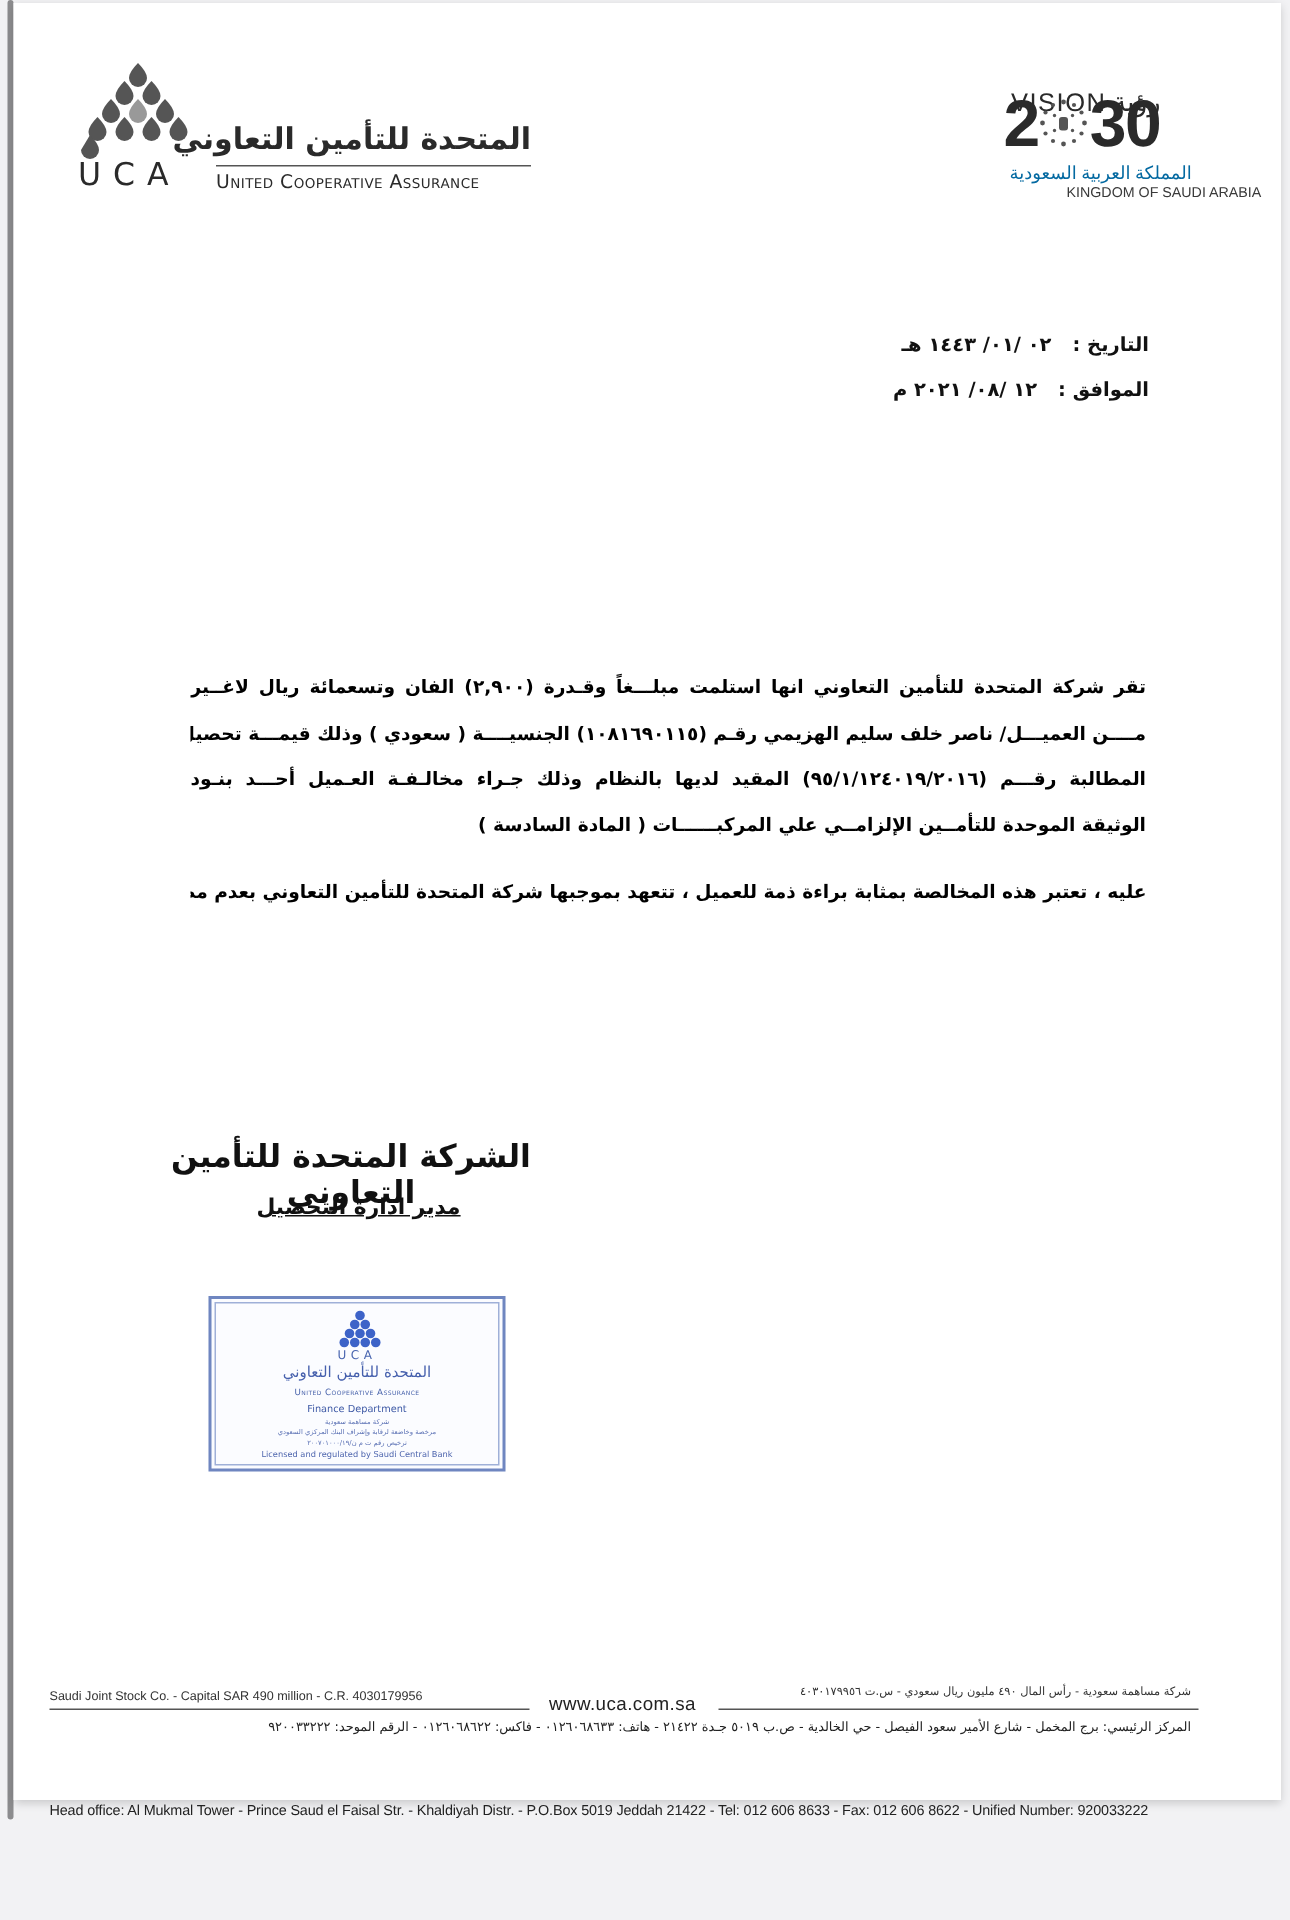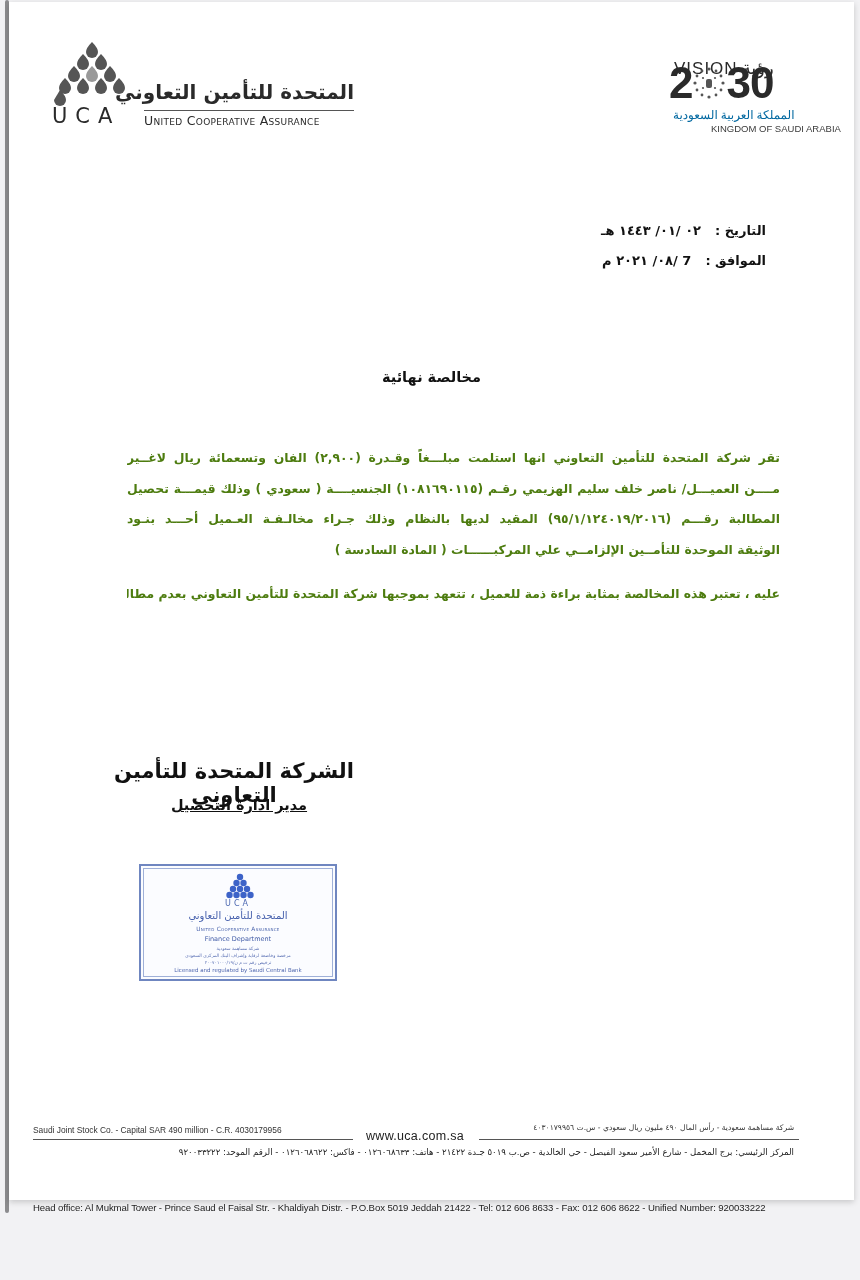--- a/index.html
+++ b/index.html
@@ -99,24 +99,24 @@
     .date-row .lbl { margin-left: 14px; }
     
     .doc-title {
       position: absolute; left: 0; right: 0; top: 367px;
       text-align: center; direction: rtl;
       font-family: "DejaVu Sans", sans-serif;
       font-weight: bold; font-size: 14.5px; color: #111;
     }
     
     .para {
-      position: absolute; left: 118px; right: 74px;
+      position: absolute; left: 118px; right: 90px;
       direction: rtl; text-align: justify;
       font-family: "DejaVu Sans", sans-serif;
-      font-weight: bold; font-size: 12.4px; color: #4d7c0f;
+      font-weight: bold; font-size: 12.4px; color: #000000;
     }
     .para .line {
       display: block; height: 30.5px; line-height: 30.5px;
       white-space: nowrap; overflow: hidden;
       text-align-last: justify; text-align: justify;
     }
     .para .line.last { text-align-last: right; }
     .p1 { top: 441px; }
     .p2 { top: 577px; }
     
@@ -242,25 +242,24 @@
       </div>
       <div class="vision-ar">المملكة العربية السعودية</div>
       <div class="vision-en">KINGDOM OF SAUDI ARABIA</div>
     </div>
 
     <div class="date-block">
       <div class="date-row">
         <span class="lbl">التاريخ :</span><span>٠٢ /٠١/ ١٤٤٣ هـ</span>
       </div>
       <div class="date-row">
-        <span class="lbl">الموافق :</span><span>7 /٠٨/ ٢٠٢١ م</span>
+        <span class="lbl">الموافق :</span><span>١٢ /٠٨/ ٢٠٢١ م</span>
       </div>
     </div>
 
-    <div class="doc-title">مخالصة نهائية</div>
 
     <div class="para p1">
       <span class="line">تقر شركة المتحدة للتأمين التعاوني انها استلمت مبلـــغاً وقـدرة (٢,٩٠٠) الفان وتسعمائة ريال لاغــير</span>
       <span class="line">مــــن العميـــل/ ناصر خلف سليم الهزيمي رقـم (١٠٨١٦٩٠١١٥) الجنسيــــة ( سعودي ) وذلك قيمـــة تحصيل</span>
       <span class="line">المطالبة رقـــم (٩٥/١/١٢٤٠١٩/٢٠١٦) المقيد لديها بالنظام وذلك جـراء مخالـفـة العـميل أحـــد بنـود</span>
       <span class="line last">الوثيقة الموحدة للتأمــين الإلزامــي علي المركبــــــات ( المادة السادسة )</span>
     </div>
 
     <div class="para p2">
       <span class="line">عليه ، تعتبر هذه المخالصة بمثابة براءة ذمة للعميل ، تتعهد بموجبها شركة المتحدة للتأمين التعاوني بعدم مطالبة</span>

